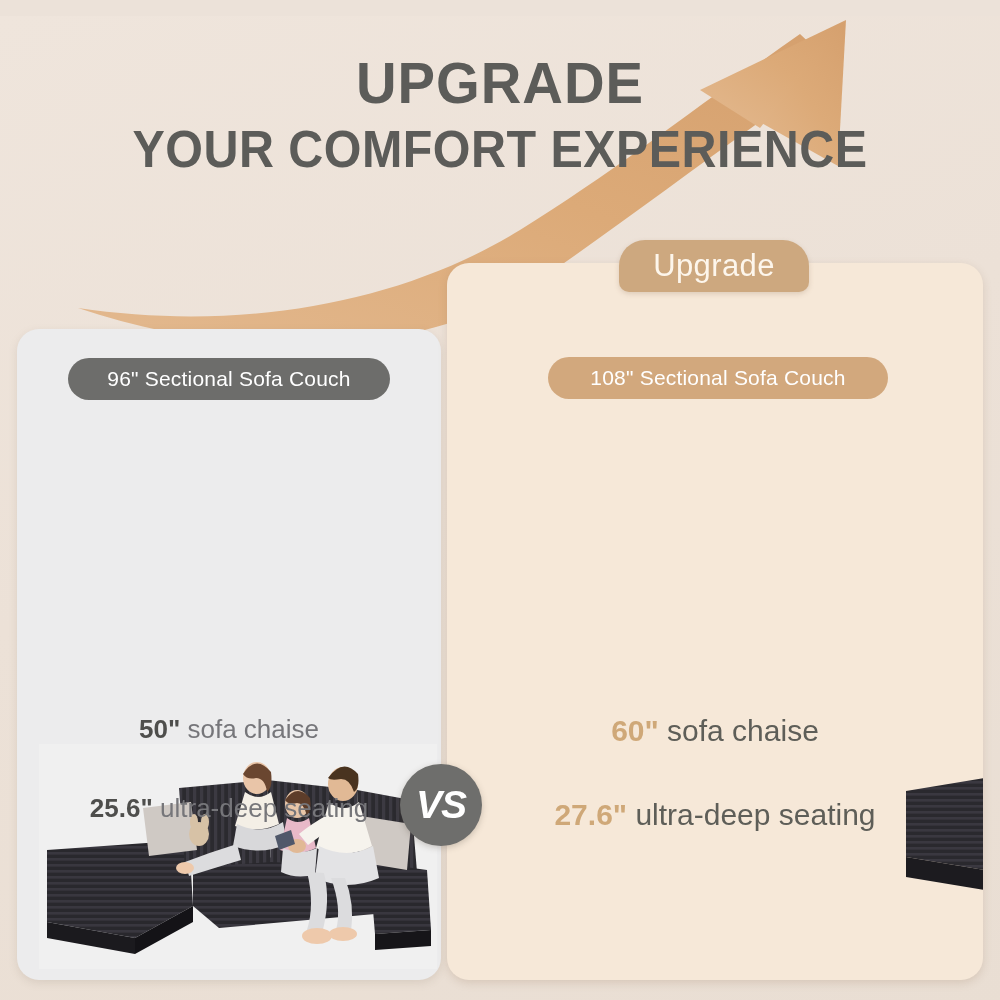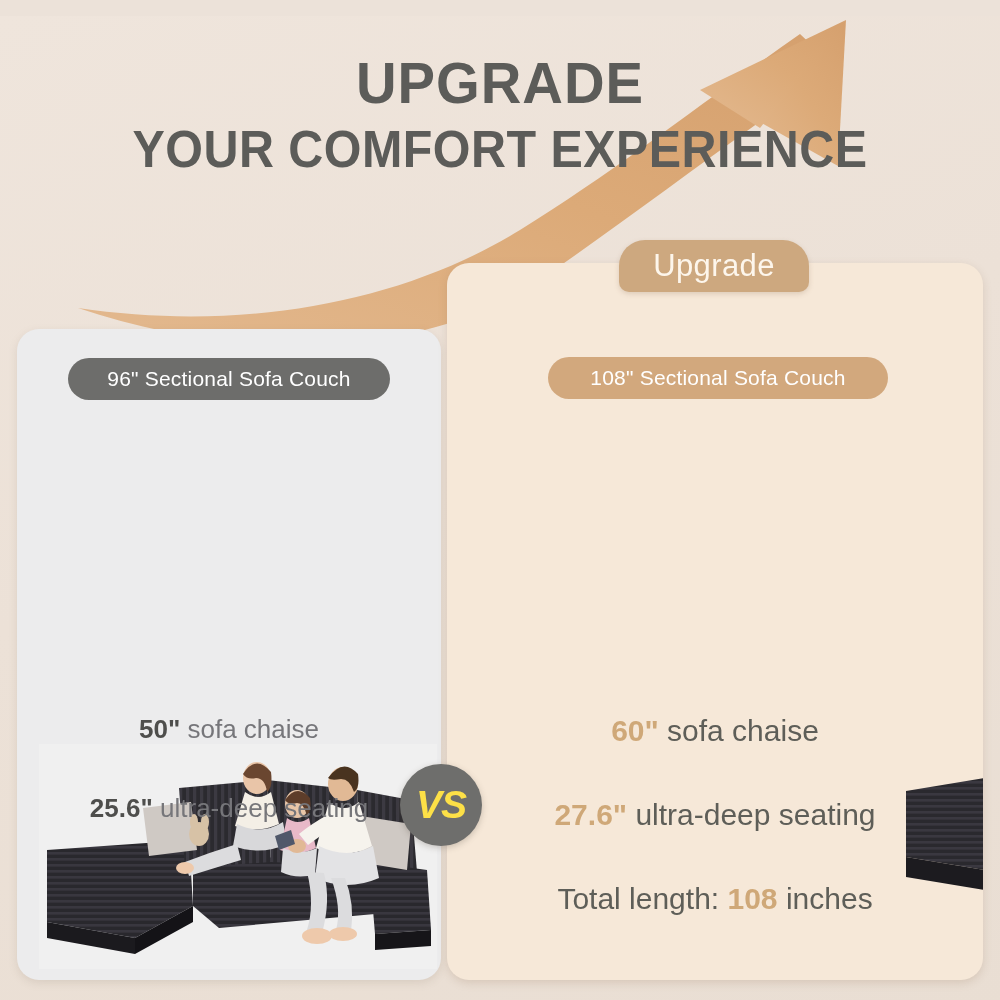--- a/index.html
+++ b/index.html
@@ -177,21 +177,21 @@
     height: 82px;
     border-radius: 50%;
     background: #6e6e6c;
     display: flex;
     align-items: center;
     justify-content: center;
     z-index: 10;
     box-shadow: 0 2px 6px rgba(90,80,70,0.28);
   }
   #vs-badge span {
-    color: #fde047;
+    color: #ffffff;
     font-size: 39px;
     font-weight: bold;
     font-style: italic;
     letter-spacing: -1px;
   }
 </style>
 </head>
 <body>
 
 <div id="canvas">
@@ -387,24 +387,19 @@
 
   <div class="specs" id="specs-right">
     <div class="spec-row">
       <span class="num">60"</span>
       <span class="lbl">sofa chaise</span>
     </div>
     <div class="spec-row">
       <span class="num">27.6"</span>
       <span class="lbl">ultra-deep seating</span>
     </div>
-    <div class="spec-row">
-      <span class="lbl">Total length:</span>
-      <span class="num">108</span>
-      <span class="lbl">inches</span>
-    </div>
   </div>
 
   <div id="vs-badge">
     <span>VS</span>
   </div>
 
 </div>
 
 </body></html>

